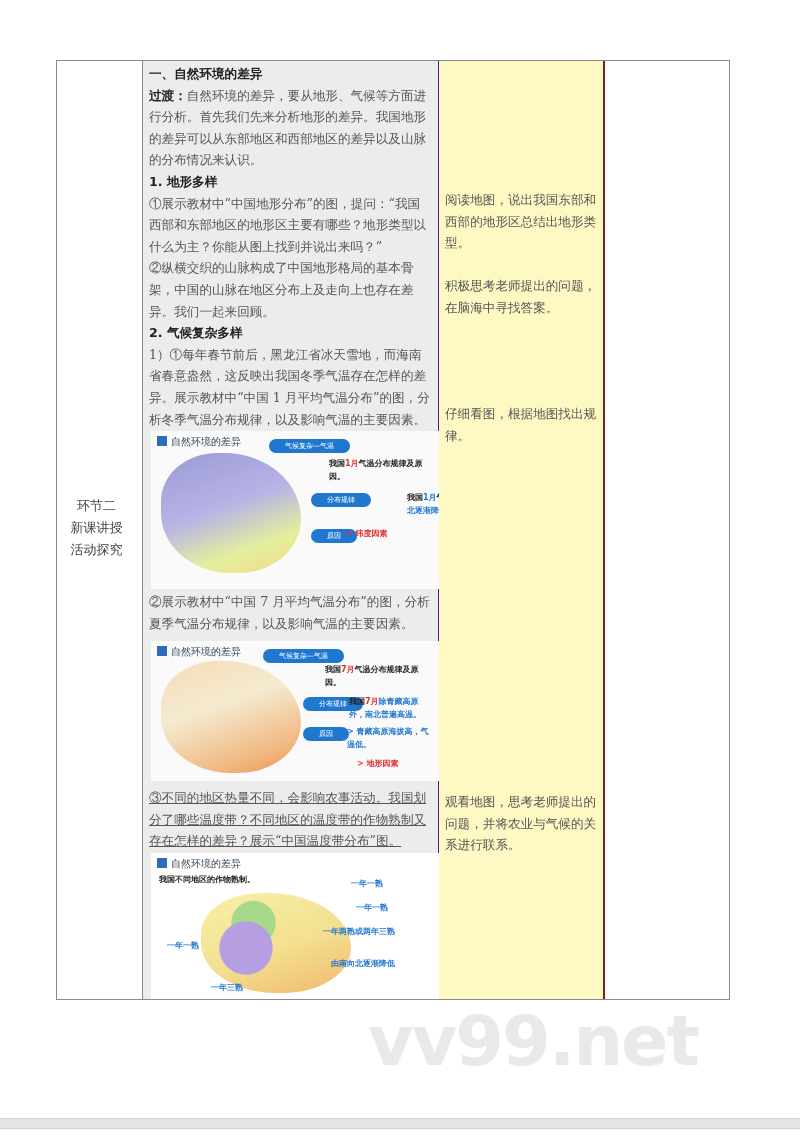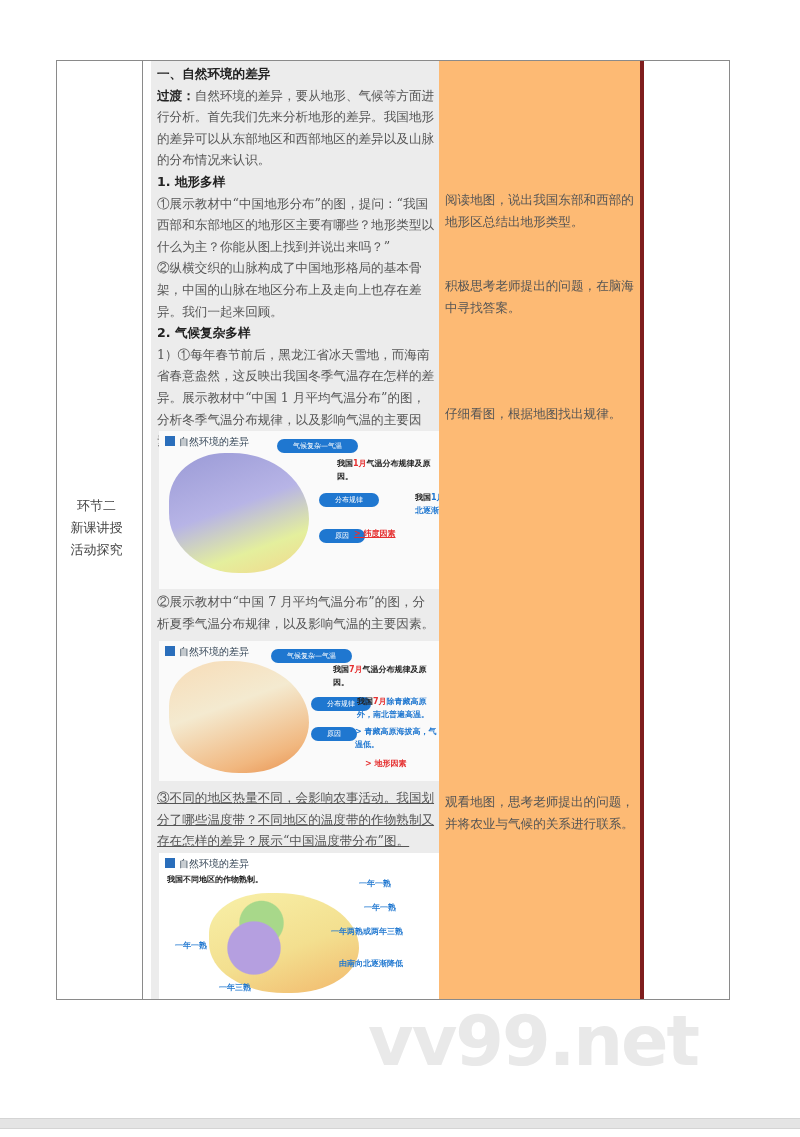--- a/index.html
+++ b/index.html
@@ -2,22 +2,22 @@
 <html><head>
 <meta charset="utf-8">
 <style>
   html, body { margin:0; padding:0; }
   body { width:800px; height:1137px; background:#ffffff; position:relative; overflow:hidden;
          font-family:"DejaVu Serif","Liberation Serif",serif; color:#333; }
   .table { position:absolute; left:56px; top:60px; width:674px; height:940px;
            border:1px solid #8a8a8a; box-sizing:border-box; }
   .col { position:absolute; top:0; bottom:0; box-sizing:border-box; }
   .c1 { left:0; width:86px; border-right:1px solid #8a8a8a; background:#fff; }
-  .c2 { left:94px; width:296px; border-right:4px solid #4c1d95; background:#ececec; }
-  .c3 { left:382px; width:205px; border-right:4px solid #7f1d1d; background:#fdba74; }
+  .c2 { left:86px; width:296px; border-right:1px solid #4c1d95; background:#ececec; }
+  .c3 { left:382px; width:166px; border-right:2px solid #7f1d1d; background:#fef9c3; }
   .c4 { left:559px; width:113px; background:#e8e8e8; }
   .stage { position:absolute; left:0; right:6px; top:434px; text-align:center; font-size:13px; line-height:22px; color:#444; }
   .p { position:absolute; left:6px; right:6px; font-size:12.6px; line-height:21.6px; color:#555; }
   .h { font-weight:bold; color:#222; font-family:"DejaVu Sans","Liberation Sans",sans-serif; font-size:12.6px; }
   .slide { position:absolute; left:8px; width:309px; background:#fafafa; overflow:hidden; }
   .slide .sh { position:absolute; left:6px; top:4px; font-size:10px; color:#345; font-family:"DejaVu Sans",sans-serif; }
   .slide .sh::before { content:""; display:inline-block; width:10px; height:10px; background:#2a6ebb; margin-right:4px; vertical-align:-1px; }
   .pill { position:absolute; background:#1f77d0; color:#fff; font-size:7px; border-radius:8px; padding:2px 16px; font-family:"DejaVu Sans",sans-serif; }
   .stxt { position:absolute; font-size:8px; font-weight:bold; color:#222; font-family:"DejaVu Sans",sans-serif; line-height:13px; }
   .red { color:#e53030; }
@@ -51,21 +51,21 @@
     </div>
 
     <div class="slide" style="top:370px;height:158px;">
       <div class="sh">自然环境的差异</div>
       <div class="map" style="left:10px;top:22px;width:140px;height:120px;background:linear-gradient(160deg,#9a9ad6 0%,#b7b4e6 45%,#e4ef9d 75%,#f3d78b 100%);"></div>
       <div class="pill" style="left:118px;top:8px;">气候复杂—气温</div>
       <div class="stxt" style="left:178px;top:26px;width:100px;"><span>我国</span><span class="red">1月</span><span>气温分布规律及原因。</span></div>
       <div class="pill" style="left:160px;top:62px;">分布规律</div>
       <div class="stxt" style="left:208px;top:60px;width:72px;margin-left:48px;"><span>我国</span><span class="blue">1月</span><span>气温</span><span class="blue">由南向北逐渐降低。</span></div>
       <div class="pill" style="left:160px;top:98px;">原因</div>
-      <div class="stxt red" style="left:195px;top:96px;text-decoration:underline;">&gt; 纬度因素</div>
+      <div class="stxt red" style="left:195px;top:96px;">&gt; 纬度因素</div>
     </div>
 
     <div class="p" style="top:530px;">②展示教材中“中国 7 月平均气温分布”的图，分析夏季气温分布规律，以及影响气温的主要因素。</div>
 
     <div class="slide" style="top:580px;height:140px;">
       <div class="sh">自然环境的差异</div>
       <div class="map" style="left:10px;top:20px;width:140px;height:112px;background:linear-gradient(160deg,#f7dcb7 0%,#f4ead0 40%,#f1b77f 80%,#e8914f 100%);"></div>
       <div class="pill" style="left:112px;top:8px;">气候复杂—气温</div>
       <div class="stxt" style="left:174px;top:22px;width:100px;"><span>我国</span><span class="red">7月</span><span>气温分布规律及原因。</span></div>
       <div class="pill" style="left:152px;top:56px;">分布规律</div>

